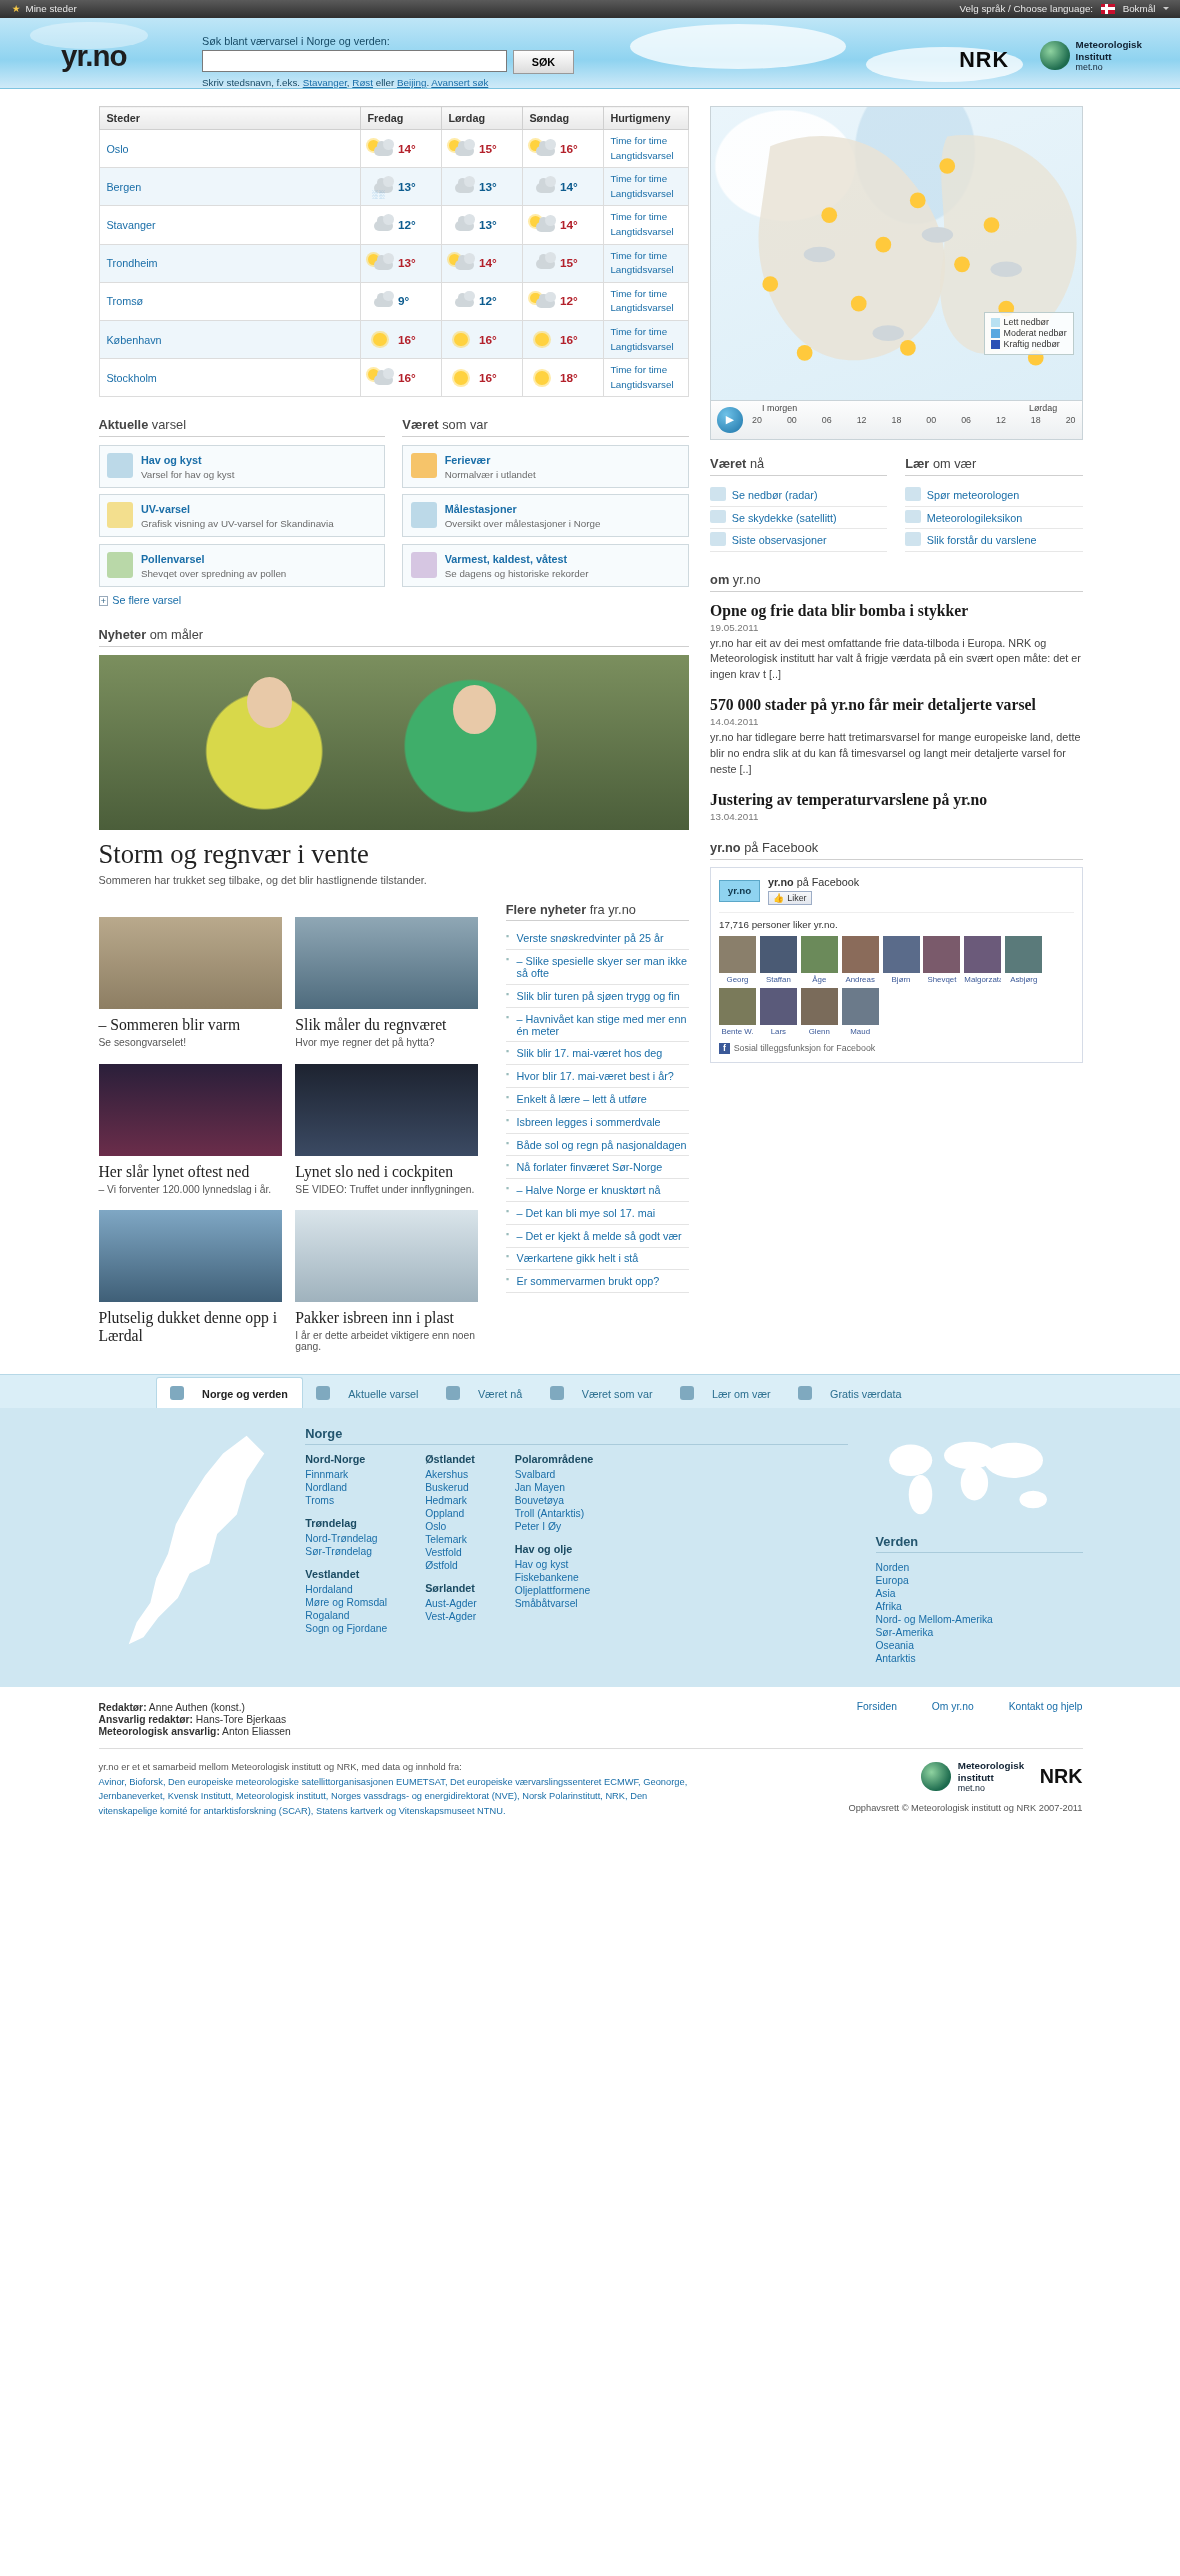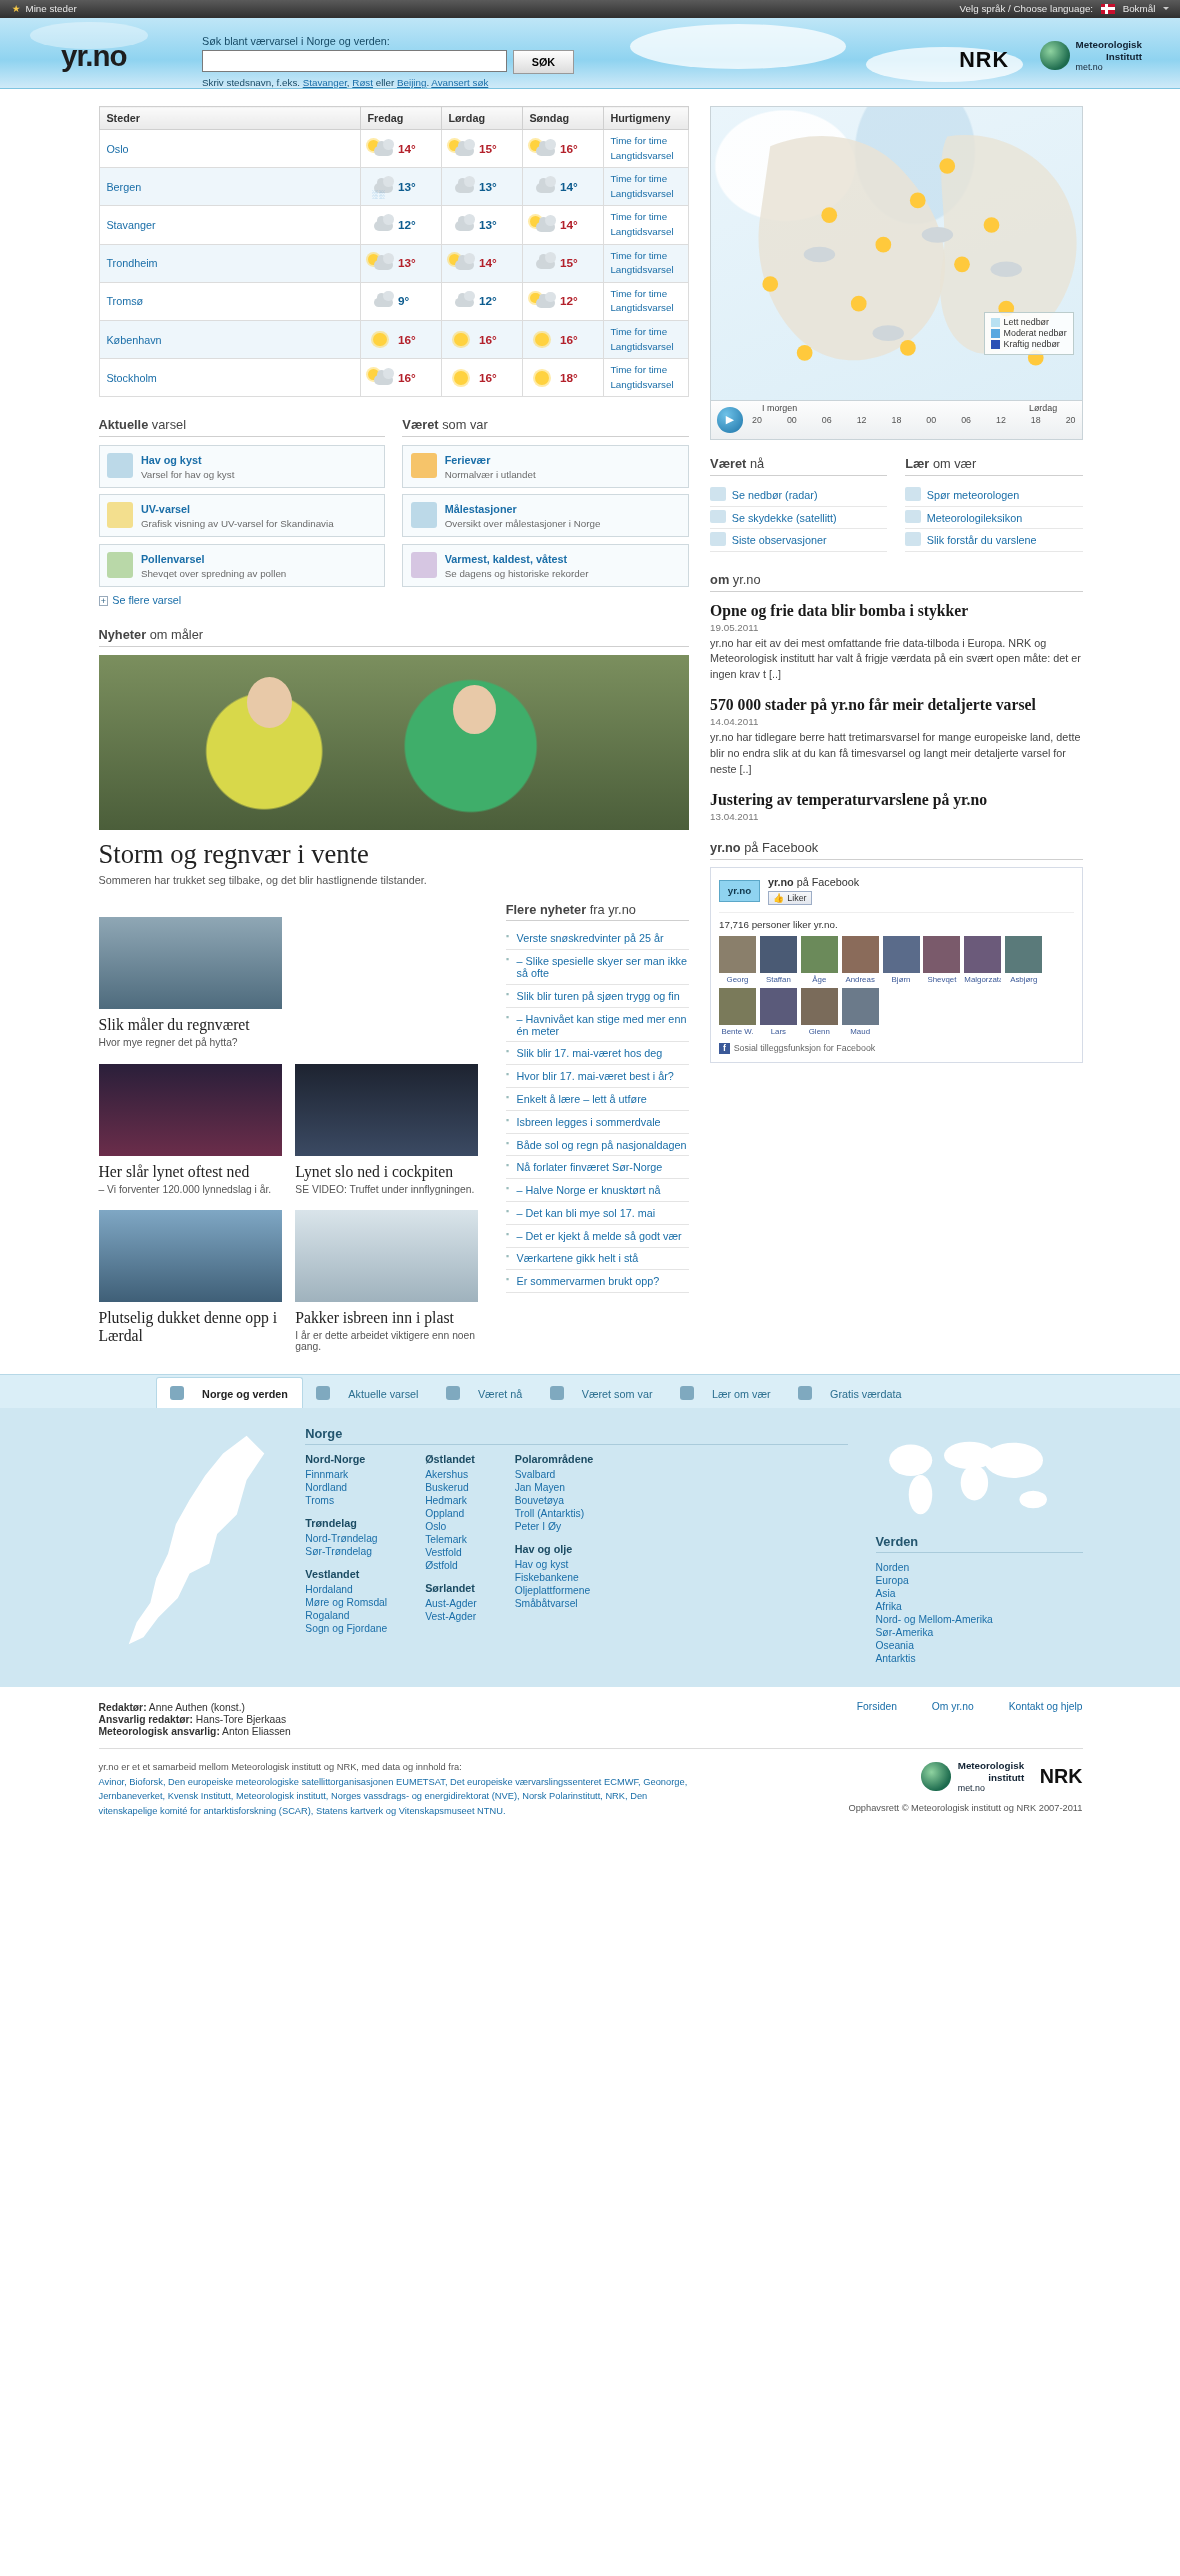--- a/index.html
+++ b/index.html
@@ -58,21 +58,21 @@
   .hint a { text-decoration:underline; }
   .nrk-logo {
     position:absolute; right:172px; top:29.5px; font-size:21.6px; font-weight:bold; color:#0a0a0a; letter-spacing:1px;
   }
   .met-logo { position:absolute; right:39px; top:21.6px; display:flex; align-items:center; gap:5.9px;}
   .met-circle {
     width:29.5px;height:29.5px;border-radius:50%;
     background:radial-gradient(circle at 35% 35%, #8fd3a0, #1d6b4e 70%);
   }
   .met-text { font-size:8.9px; color:#123; line-height:1.15; }
-  .met-text b { font-size:9.8px; display:block;text-align:right;}
+  .met-text b { font-size:9.8px; display:block;}
 
   
   .page { width:1181px; background:#fff; }
   .content { width: 984px; margin:0 auto; padding: 17.7px 0 21.6px; display:flex; gap:21.6px; }
   .col-left { width: 590px; }
   .col-right { width: 384px; }
 
   
   table.fc { width:100%; border-collapse:collapse; font-size:10.8px; }
   table.fc th {
@@ -541,20 +541,25 @@
       <div style="position:absolute;left:148px;top:21.6px;width:45px;height:51px;border-radius:50%;background:#e8c9a8;"></div>
       <div style="position:absolute;left:354px;top:29.5px;width:43px;height:49px;border-radius:50%;background:#e8c9a8;"></div>
     </div>
     <div class="lead-title">Storm og regnvær i vente</div>
     <div class="lead-sub">Sommeren har trukket seg tilbake, og det blir hastlignende tilstander.</div>
 
     <div class="grid2">
       <div style="width:394px;">
         <div id="cards-left">
               <div class="grid2">
+                <div class="cell">
+                  <div class="thumb" style="background:linear-gradient(#b9a98c,#8d7e63)"></div>
+                  <h3>– Sommeren blir varm</h3>
+                  <p>Se sesongvarselet!</p>
+                </div>
                 <div class="cell">
                   <div class="thumb" style="background:linear-gradient(#8fa7b5,#4e6b7d)"></div>
                   <h3>Slik måler du regnværet</h3>
                   <p>Hvor mye regner det på hytta?</p>
                 </div>
               </div>
               <div class="grid2">
                 <div class="cell">
                   <div class="thumb" style="background:linear-gradient(#2a1f3a,#6b2d4a)"></div>
                   <h3>Her slår lynet oftest ned</h3>

